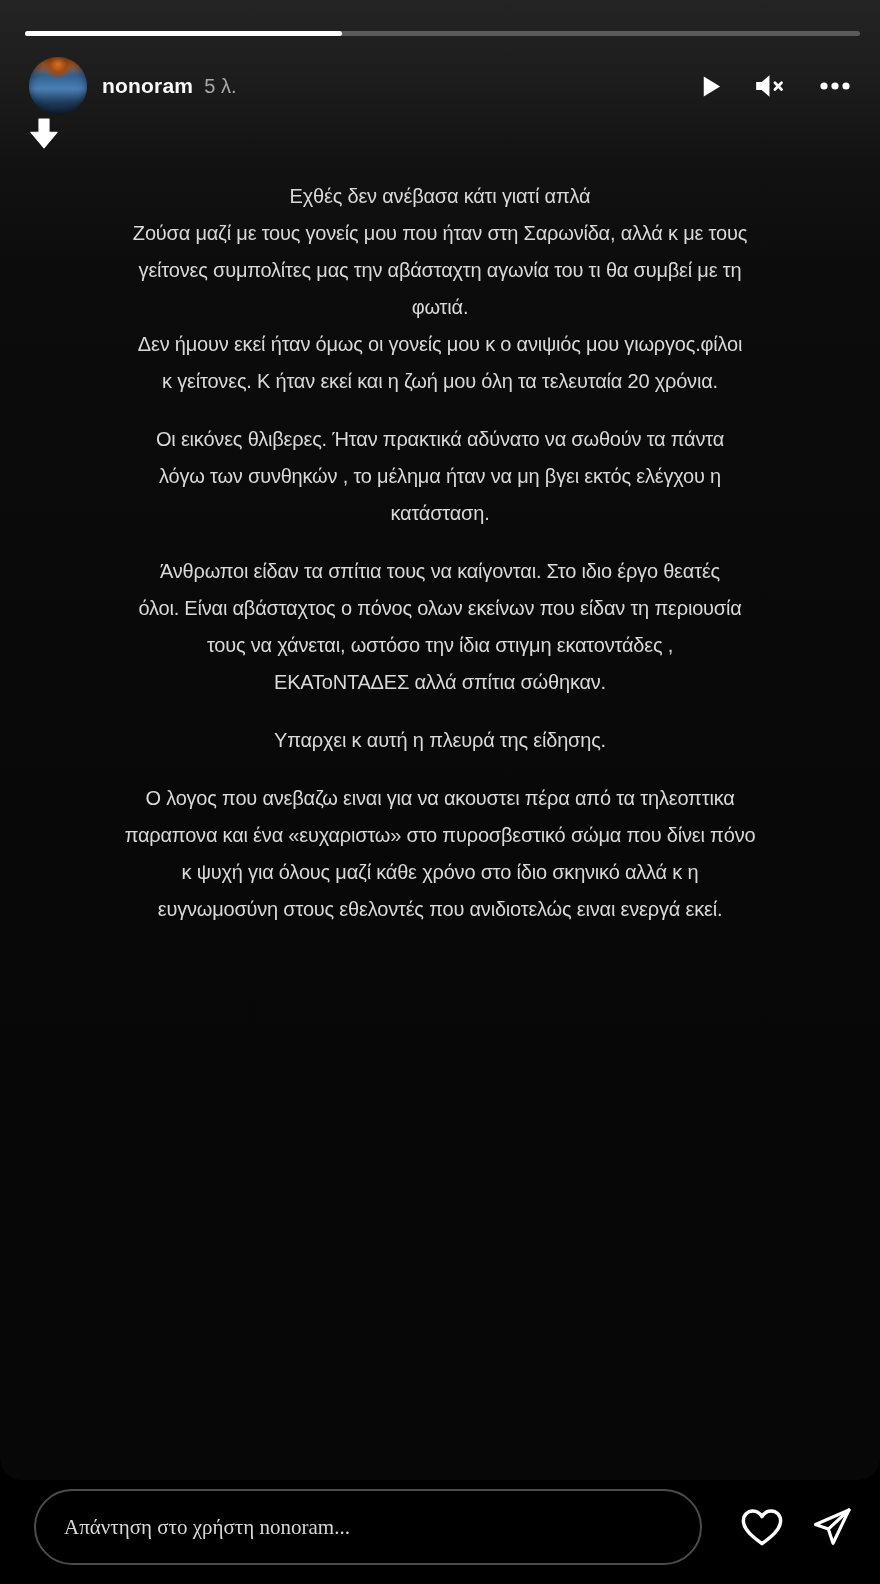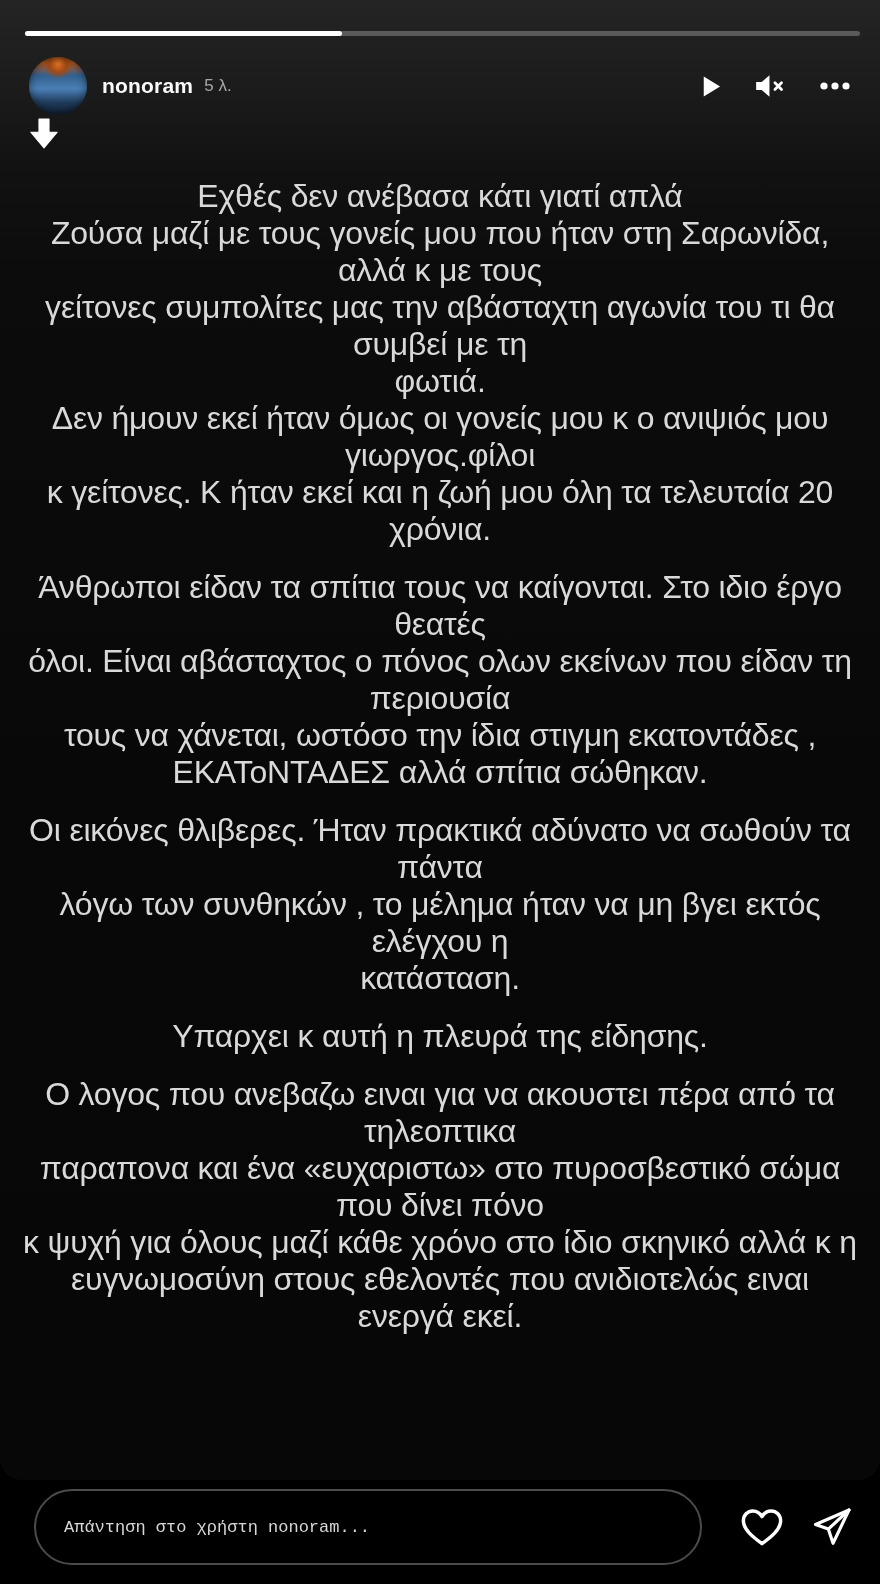--- a/index.html
+++ b/index.html
@@ -35,55 +35,55 @@
       radial-gradient(circle at 50% 12%, #e07325 0%, #a04a16 14%, rgba(160,74,22,0) 26%),
       linear-gradient(180deg,#8a4a1c 0%,#b85a20 10%,#33618f 32%,#4a7fb5 55%,#203c5c 78%,#101d30 100%);
     box-shadow:inset 0 0 8px rgba(0,0,0,.55);
     flex:0 0 auto;cursor:pointer;
   }
   .username{
     margin-left:15px;color:#fafafa;font-size:21px;font-weight:700;
     letter-spacing:.2px;cursor:pointer;
   }
   .timestamp{
-    margin-left:11px;color:#a8a8a8;font-size:17px;font-weight:400;
+    margin-left:11px;color:#a8a8a8;font-size:20px;font-weight:400;
   }
   .header-spacer{flex:1;}
   .hbtn{
     background:none;border:none;padding:0;margin-left:30px;
     display:flex;align-items:center;justify-content:center;cursor:pointer;
   }
   
   .down-arrow{
     position:absolute;left:29px;top:117px;width:30px;height:33px;
   }
   
   .story-text{
     position:absolute;top:178px;left:22px;right:22px;
     text-align:center;color:#d9d9d9;
-    font-size:32px;line-height:37px;letter-spacing:-.2px;
+    font-size:20px;line-height:37px;letter-spacing:-.2px;
   }
   .story-text p{
     margin:0 0 21px 0;white-space:pre-line;
   }
   
   .footer{
     position:absolute;left:0;right:0;bottom:0;height:104px;
     display:flex;align-items:center;padding:0 24px 10px 34px;
     background:#000;
   }
   .reply-pill{
     width:668px;height:76px;flex:0 0 auto;
     border:2px solid #4b4b4b;border-radius:40px;
     display:flex;align-items:center;background:transparent;
   }
   .reply-input{
     width:100%;height:100%;background:transparent;border:none;outline:none;
-    color:#4d7c0f;font-size:17px;padding:0 28px;
-    font-family:Liberation Mono, monospace;
+    color:#4d7c0f;font-size:21px;padding:0 28px;
+    font-family:Liberation Serif, serif;
   }
   .reply-input::placeholder{color:#d8d8d8;opacity:1;}
   .fbtn{
     background:none;border:none;padding:0;cursor:pointer;
     display:flex;align-items:center;justify-content:center;
   }
   .heart-btn{margin-left:38px;}
   .share-btn{margin-left:26px;}
 </style>
 </head>
@@ -137,27 +137,27 @@
       </svg>
     </div>
 
     <div class="story-text">
       <p>Εχθές δεν ανέβασα κάτι γιατί απλά
 Ζούσα μαζί με τους γονείς μου που ήταν στη Σαρωνίδα, αλλά κ με τους
 γείτονες συμπολίτες μας την αβάσταχτη αγωνία του τι θα συμβεί με τη
 φωτιά.
 Δεν ήμουν εκεί ήταν όμως οι γονείς μου κ ο ανιψιός μου γιωργος.φίλοι
 κ γείτονες. Κ ήταν εκεί και η ζωή μου όλη τα τελευταία 20 χρόνια.</p>
+      <p>Οι εικόνες θλιβερες. Ήταν πρακτικά αδύνατο να σωθούν τα πάντα
+λόγω των συνθηκών , το μέλημα ήταν να μη βγει εκτός ελέγχου η
+κατάσταση.</p>
       <p>Άνθρωποι είδαν τα σπίτια τους να καίγονται. Στο ιδιο έργο θεατές
 όλοι. Είναι αβάσταχτος ο πόνος ολων εκείνων που είδαν τη περιουσία
 τους να χάνεται, ωστόσο την ίδια στιγμη εκατοντάδες ,
 ΕΚΑΤοΝΤΑΔΕΣ αλλά σπίτια σώθηκαν.</p>
-      <p>Οι εικόνες θλιβερες. Ήταν πρακτικά αδύνατο να σωθούν τα πάντα
-λόγω των συνθηκών , το μέλημα ήταν να μη βγει εκτός ελέγχου η
-κατάσταση.</p>
       <p>Υπαρχει κ αυτή η πλευρά της είδησης.</p>
       <p>Ο λογος που ανεβαζω ειναι για να ακουστει πέρα από τα τηλεοπτικα
 παραπονα και ένα «ευχαριστω» στο πυροσβεστικό σώμα που δίνει πόνο
 κ ψυχή για όλους μαζί κάθε χρόνο στο ίδιο σκηνικό αλλά κ η
 ευγνωμοσύνη στους εθελοντές που ανιδιοτελώς ειναι ενεργά εκεί.</p>
     </div>
 
   </div>
 
   <div class="footer">

